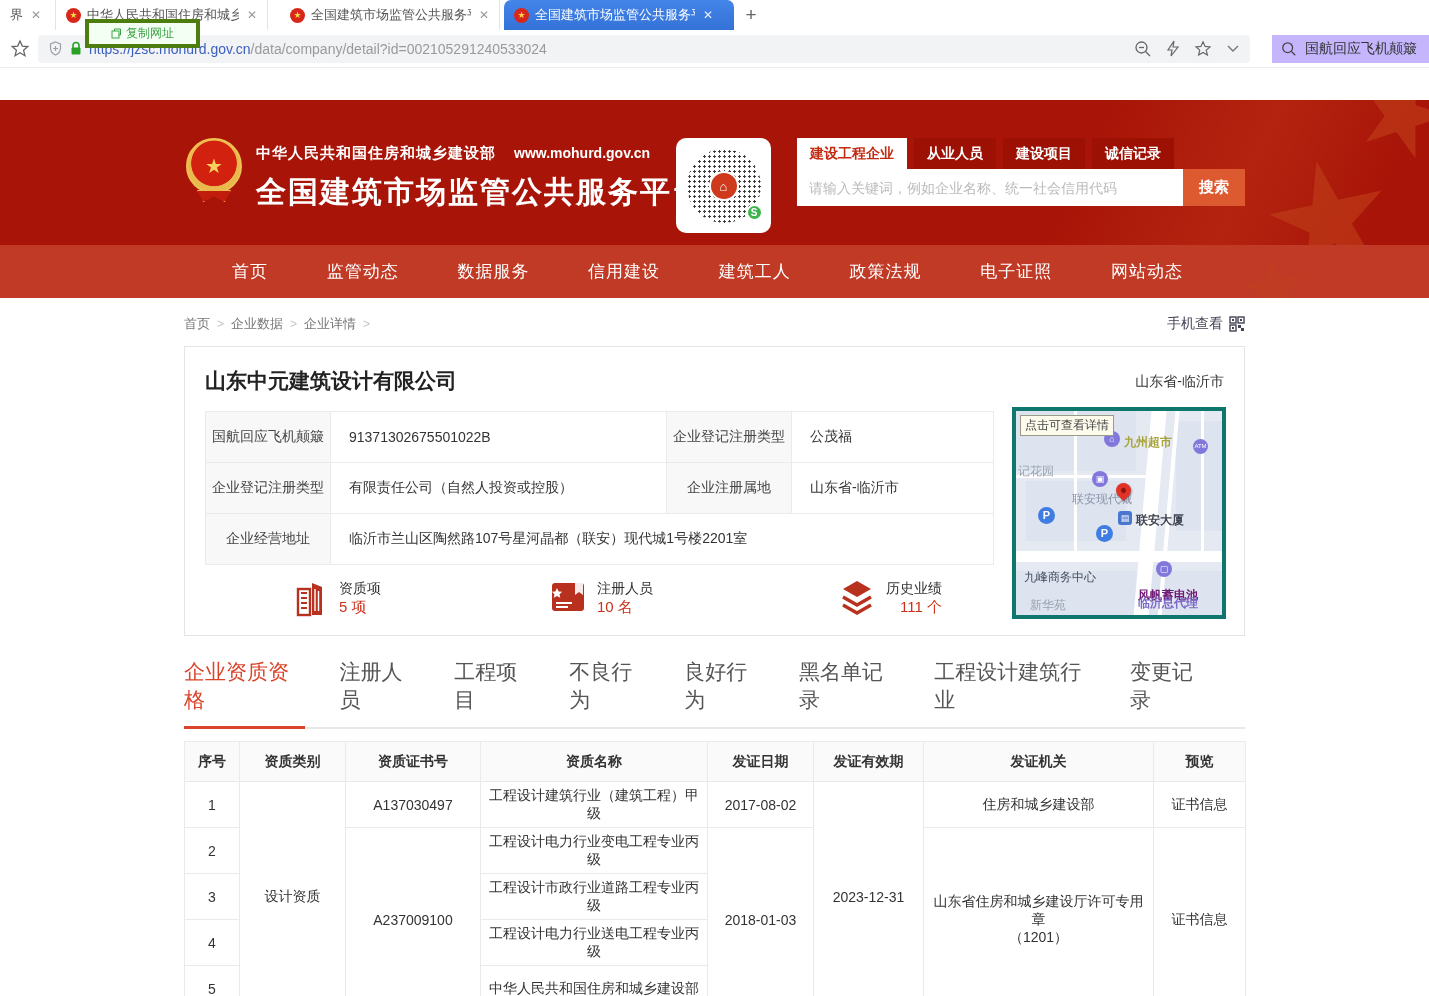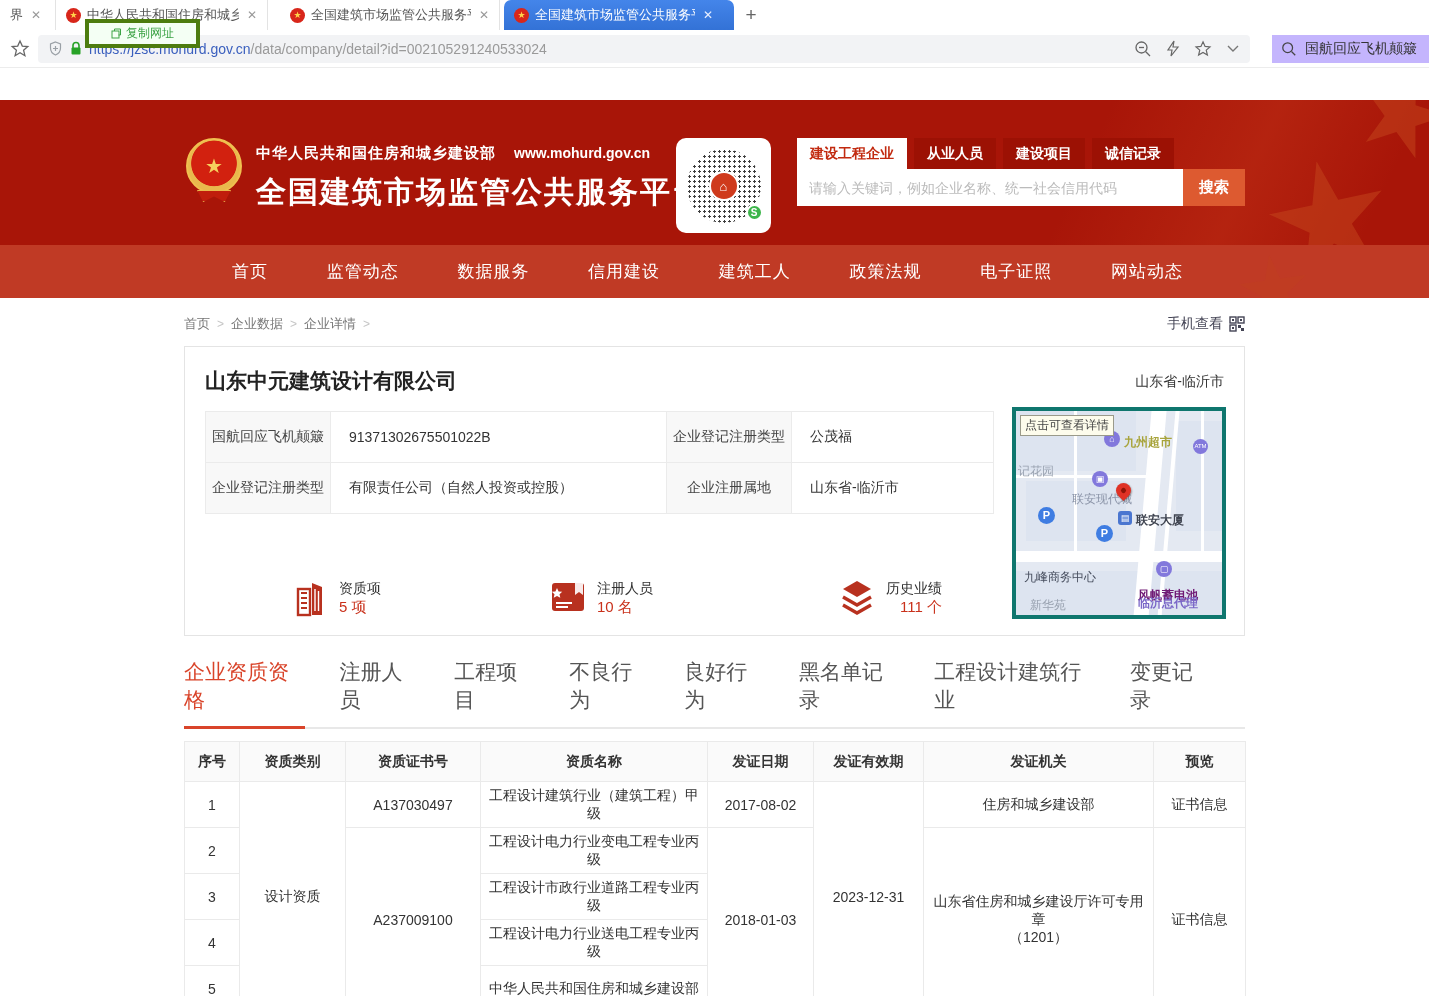--- a/index.html
+++ b/index.html
@@ -285,20 +285,24 @@
         <td class="val" style="width:336px">91371302675501022B</td>
         <td class="lab">企业登记注册类型</td>
         <td class="val" style="width:202px">公茂福</td>
       </tr>
       <tr>
         <td class="lab">企业登记注册类型</td>
         <td class="val">有限责任公司（自然人投资或控股）</td>
         <td class="lab">企业注册属地</td>
         <td class="val">山东省-临沂市</td>
       </tr>
+      <tr>
+        <td class="lab">企业经营地址</td>
+        <td class="val" colspan="3">临沂市兰山区陶然路107号星河晶都（联安）现代城1号楼2201室</td>
+      </tr>
     </tbody>
       </table>
 
     <div class="stats">
       <div class="stat stat1">
         <svg class="icn" width="36" height="38" viewBox="0 0 36 38">
             <rect x="5" y="10" width="12" height="26" fill="none" stroke="#b8311f" stroke-width="2.4"></rect>
             <path d="M8 14h6M8 19h6M8 24h6M8 29h6" stroke="#b8311f" stroke-width="1.8"></path>
             <path d="M19 36V4l10 4v28" fill="#b8311f"></path>
             <path d="M22 10v22" stroke="#fff" stroke-width="1.4"></path>

